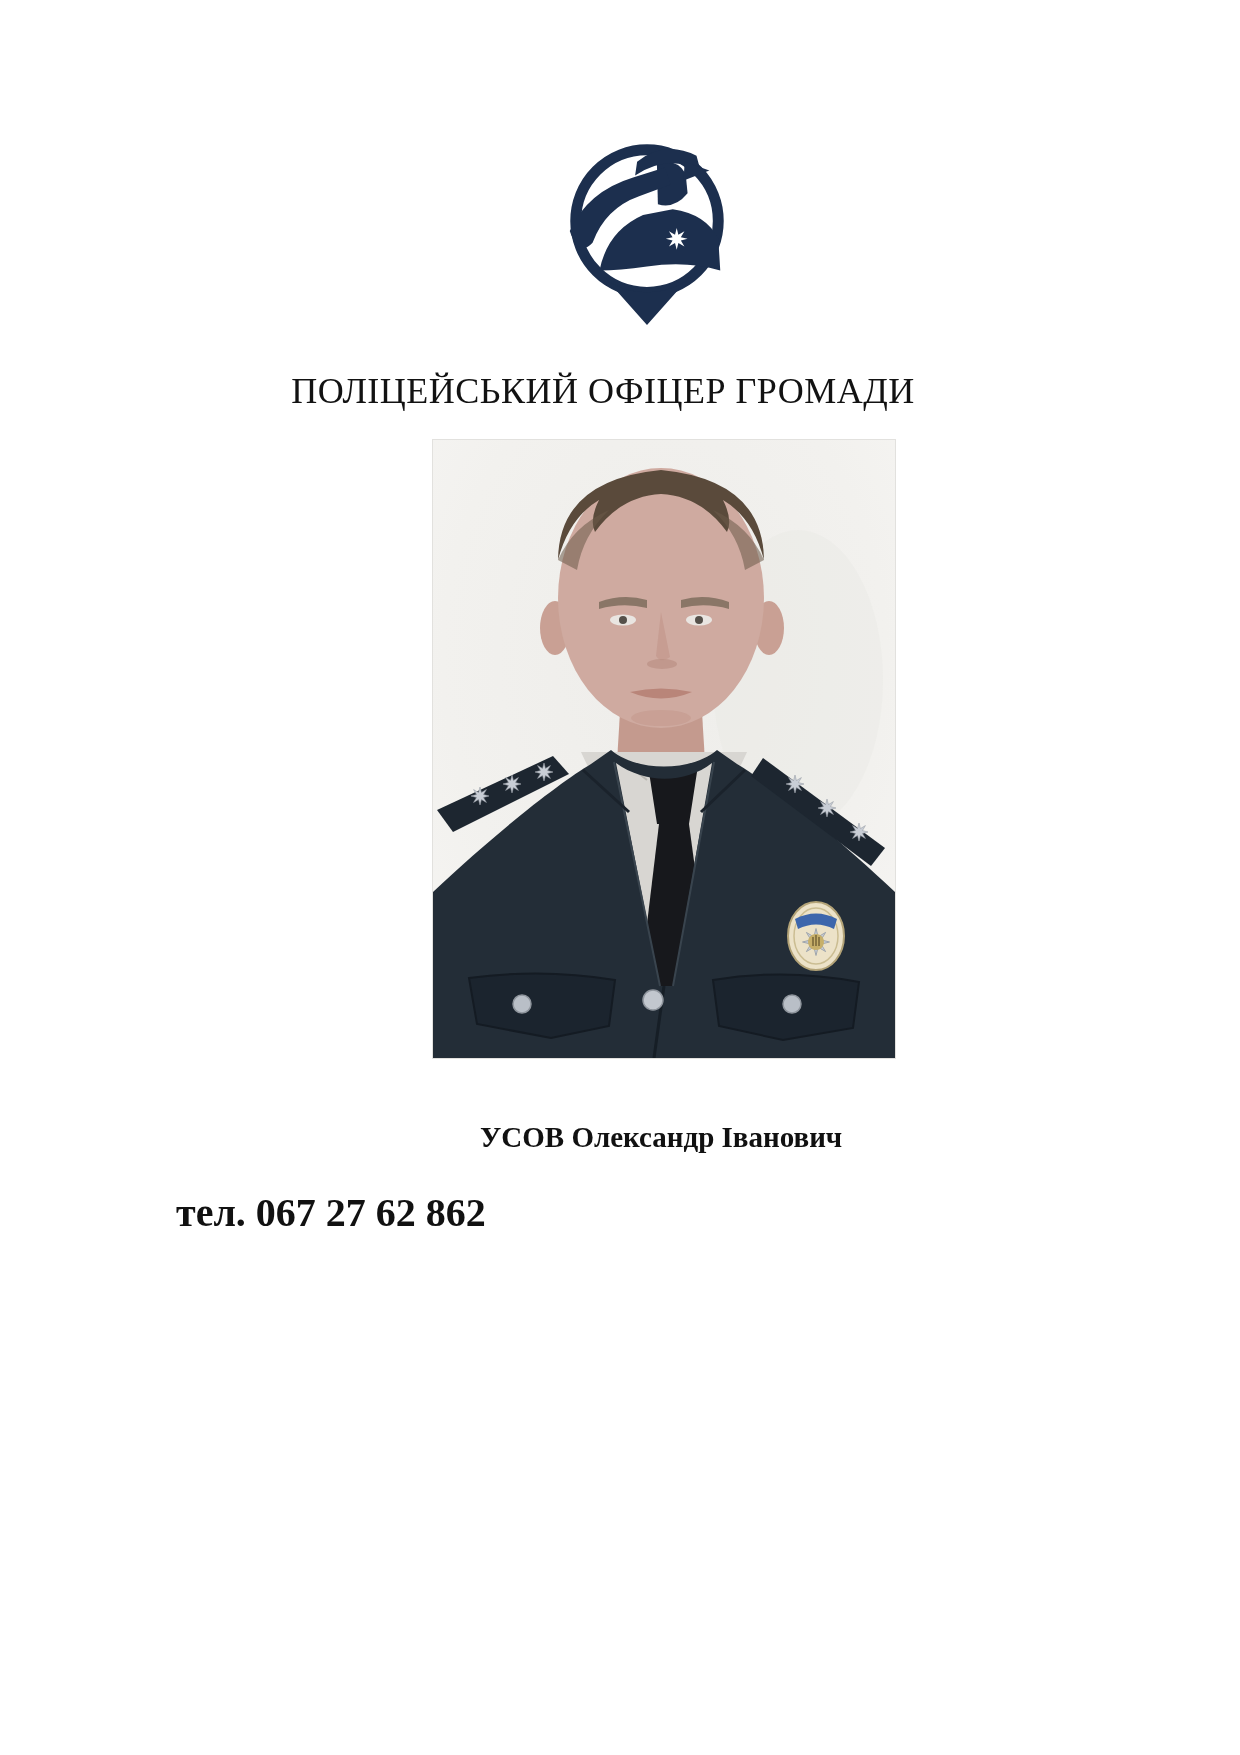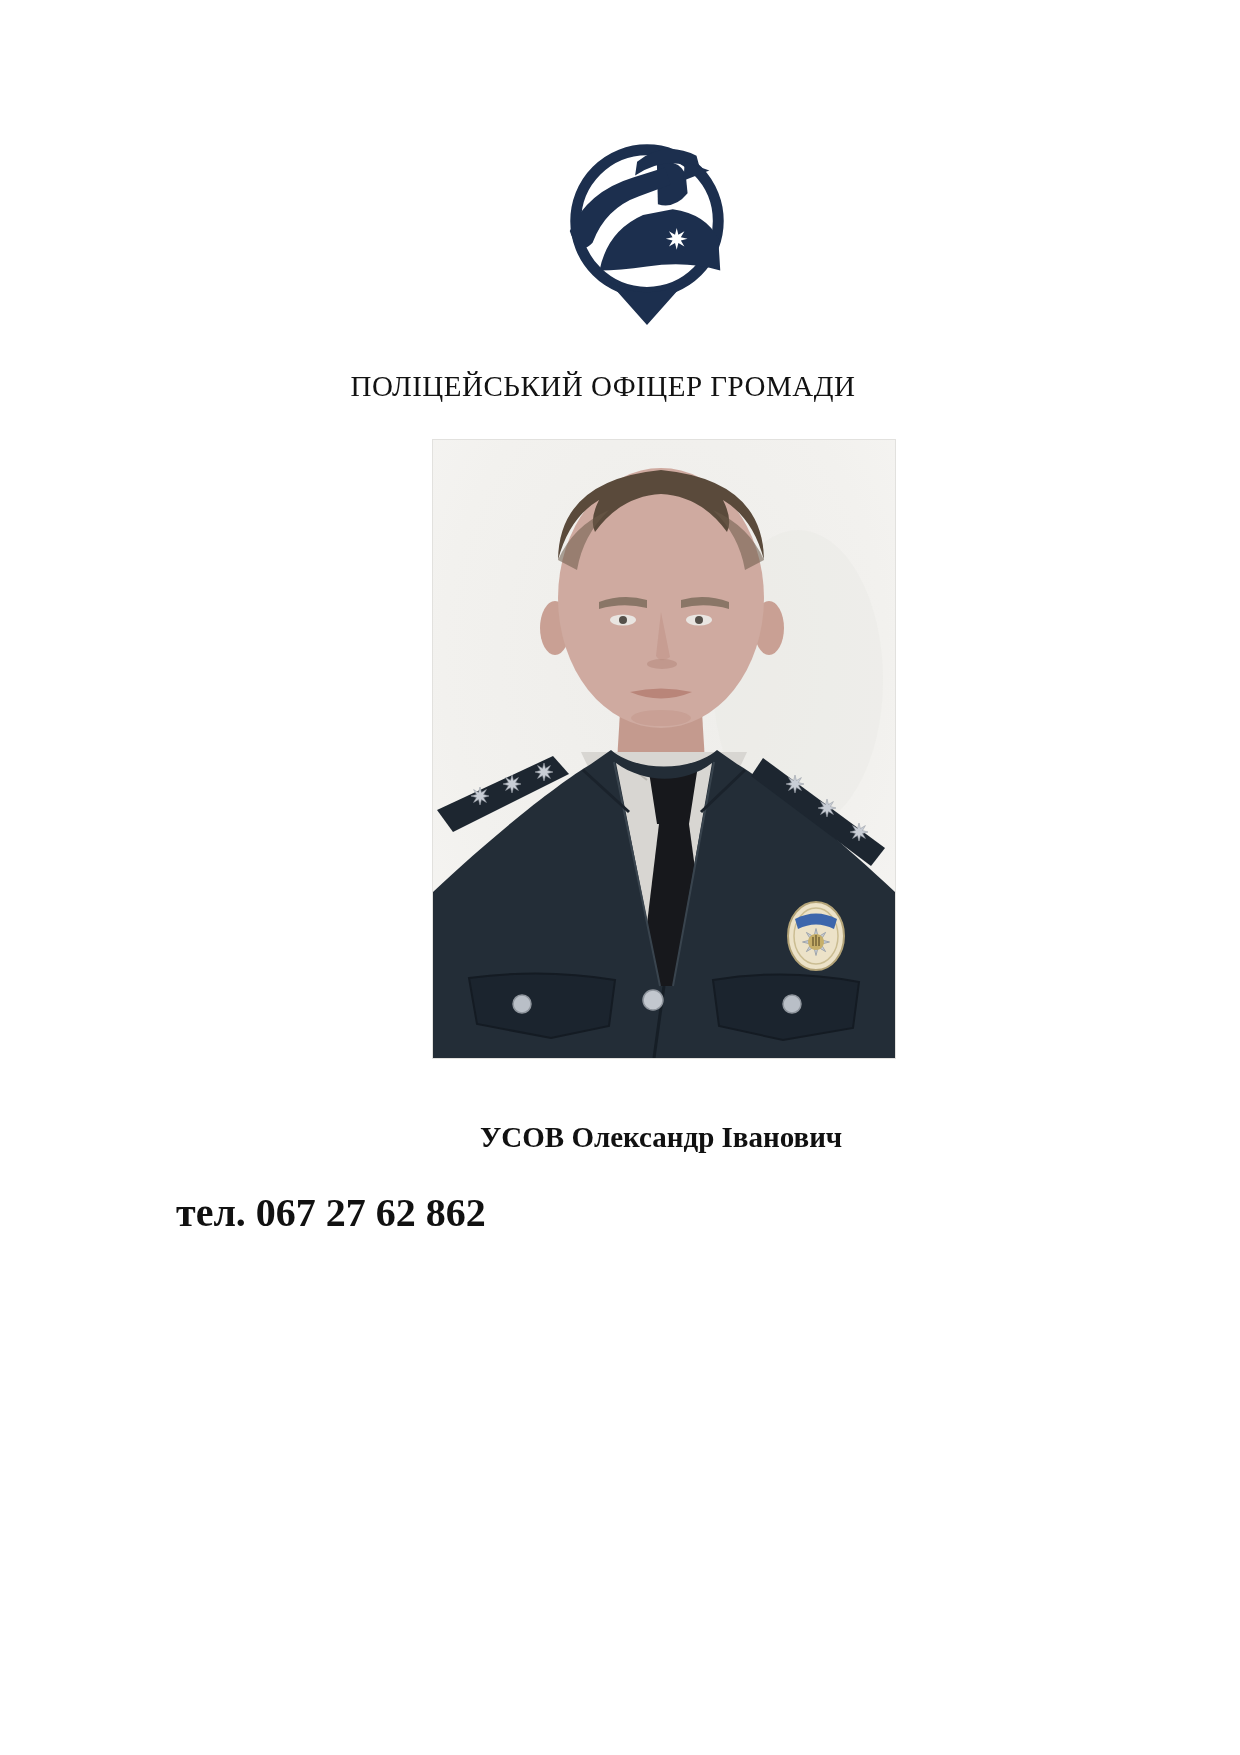--- a/index.html
+++ b/index.html
@@ -9,21 +9,21 @@
     background:#ffffff;
     font-family:"Liberation Serif", serif;
     overflow:hidden;
   }
   .logo-wrap{
     position:absolute;left:548px;top:120px;width:198px;height:210px;
   }
   .doc-title{
     position:absolute;left:0;top:370px;width:1206px;
     text-align:center;
-    font-size:29px;color:#121212;letter-spacing:.5px;
+    font-size:36px;color:#121212;letter-spacing:.5px;
     font-weight:400;
   }
   .photo-frame{
     position:absolute;left:433px;top:440px;width:462px;height:618px;
     outline:1px solid #e2e1de;
   }
   .officer-name{
     position:absolute;left:480px;top:1121px;
     font-size:29px;font-weight:700;color:#111111;
   }

